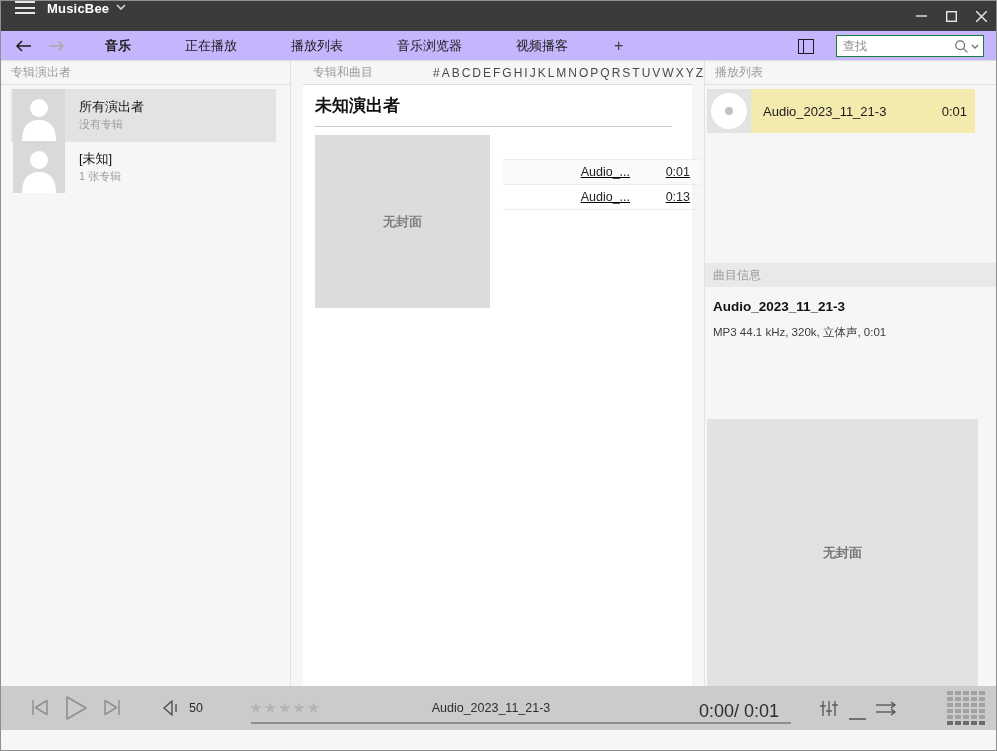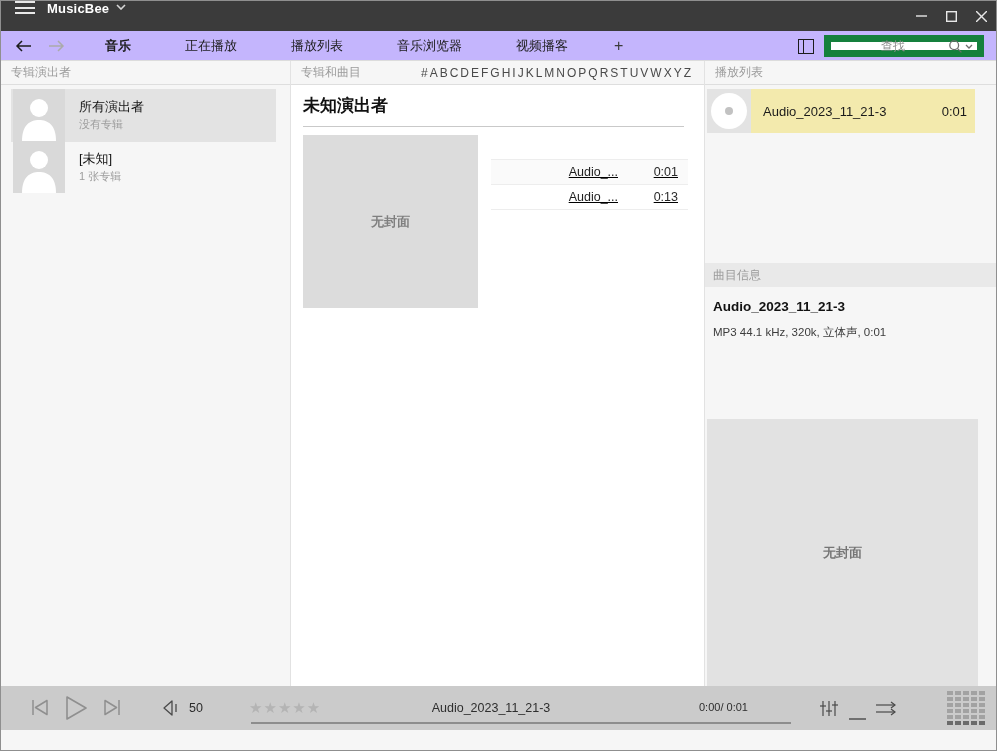--- a/index.html
+++ b/index.html
@@ -27,32 +27,32 @@
     border-bottom: 1px solid #dcdcdc; position: relative;
   }
   .nav-arrow { margin-left: 14px; cursor: pointer; display: flex; align-items: center; }
   .tabs { display: flex; align-items: center; margin-left: 26px; }
   .tab { font-size: 13px; color: #1c1c1c; padding: 0 14px; margin-right: 26px; cursor: pointer; white-space: nowrap; }
   .tab.active { font-weight: bold; }
   .tab-add { font-size: 16px; color: #3a3a3a; margin-left: 6px; cursor: pointer; }
   .layout-btn { position: absolute; right: 182px; top: 8px; width: 16px; height: 15px; border: 1.6px solid #1c1c1c; cursor: pointer; }
   .layout-btn i { position: absolute; left: 4px; top: 0; bottom: 0; width: 0; border-left: 1.6px solid #1c1c1c; }
   .search-box {
-    position: absolute; right: 12px; top: 4px; width: 160px; height: 22px;
-    background: #fff; border: 7px solid #15803d; display: flex; align-items: center; padding-left: 44px;
+    position: absolute; right: 12px; top: 4px; width: 148px; height: 22px;
+    background: #fff; border: 1px solid #15803d; display: flex; align-items: center;
   }
   .search-box input {
     border: none; outline: none; flex: 1; min-width: 0; font-size: 12px; padding-left: 6px;
     color: #555; background: transparent; font-family: inherit;
   }
   .search-box input::placeholder { color: #8b8b8b; opacity: 1; }
   .search-icons { display: flex; align-items: center; padding-right: 4px; cursor: pointer; }
 
   
-  .main { display: flex; height: 625px; }
+  .main { display: flex; height: 625px; gap: 12px; }
   .pane-header {
     height: 24px; font-size: 12px; color: #9b9b9b; display: flex; align-items: center;
     padding-left: 10px; border-bottom: 1px solid #dedede; position: relative;
   }
 
   .left-pane { width: 290px; background: #f6f6f6; border-right: 1px solid #e2e2e2; position: relative; }
   .artist-item { position: absolute; left: 10px; width: 265px; height: 53px; cursor: pointer; }
   .artist-item.selected { background: #e3e3e3; }
   .artist-avatar { position: absolute; left: 2px; top: 0; width: 52px; height: 52px; background: #d9d9d9; }
   .artist-name { position: absolute; left: 68px; top: 9px; font-size: 13px; color: #141414; }
@@ -111,21 +111,21 @@
   
   .playerbar { height: 44px; background: #cbcbcb; position: relative; }
   .pb { position: absolute; cursor: pointer; }
   .btn-prev { left: 28px; top: 13px; }
   .btn-play { left: 62px; top: 9px; }
   .btn-next { left: 100px; top: 13px; }
   .vol-icon { left: 161px; top: 14px; }
   .vol-num { left: 188px; top: 15px; font-size: 12.5px; color: #2c2c2c; cursor: default; }
   .stars { left: 248px; top: 13px; font-size: 15px; letter-spacing: 1px; color: #b4b4b4; }
   .pb-title { left: 330px; top: 15px; width: 320px; text-align: center; font-size: 12.5px; color: #2e2e2e; cursor: default; }
-  .pb-time { left: 698px; top: 15px; font-size: 11px; color: #2e2e2e; cursor: default; }
+  .pb-time { left: 698px; top: 15px; font-size: 18px; color: #2e2e2e; cursor: default; }
   .progress { position: absolute; left: 250px; top: 36px; width: 540px; height: 2px; background: #8d8d8d; cursor: pointer; }
   .icon-eq { left: 818px; top: 14px; }
   .icon-min2 { left: 848px; top: 21px; }
   .icon-shuffle { left: 874px; top: 15px; }
   .visualizer { position: absolute; right: 11px; top: 5px; width: 38px; height: 34px; display: flex; flex-direction: column; justify-content: space-between; cursor: default; }
   .vis-row { height: 4px; background-image: repeating-linear-gradient(90deg, #a2a2a2 0 6px, transparent 6px 8px); }
   .vis-row.peak { background-image: repeating-linear-gradient(90deg, #6b6b6b 0 6px, transparent 6px 8px); }
 </style>
 </head>
 <body>

